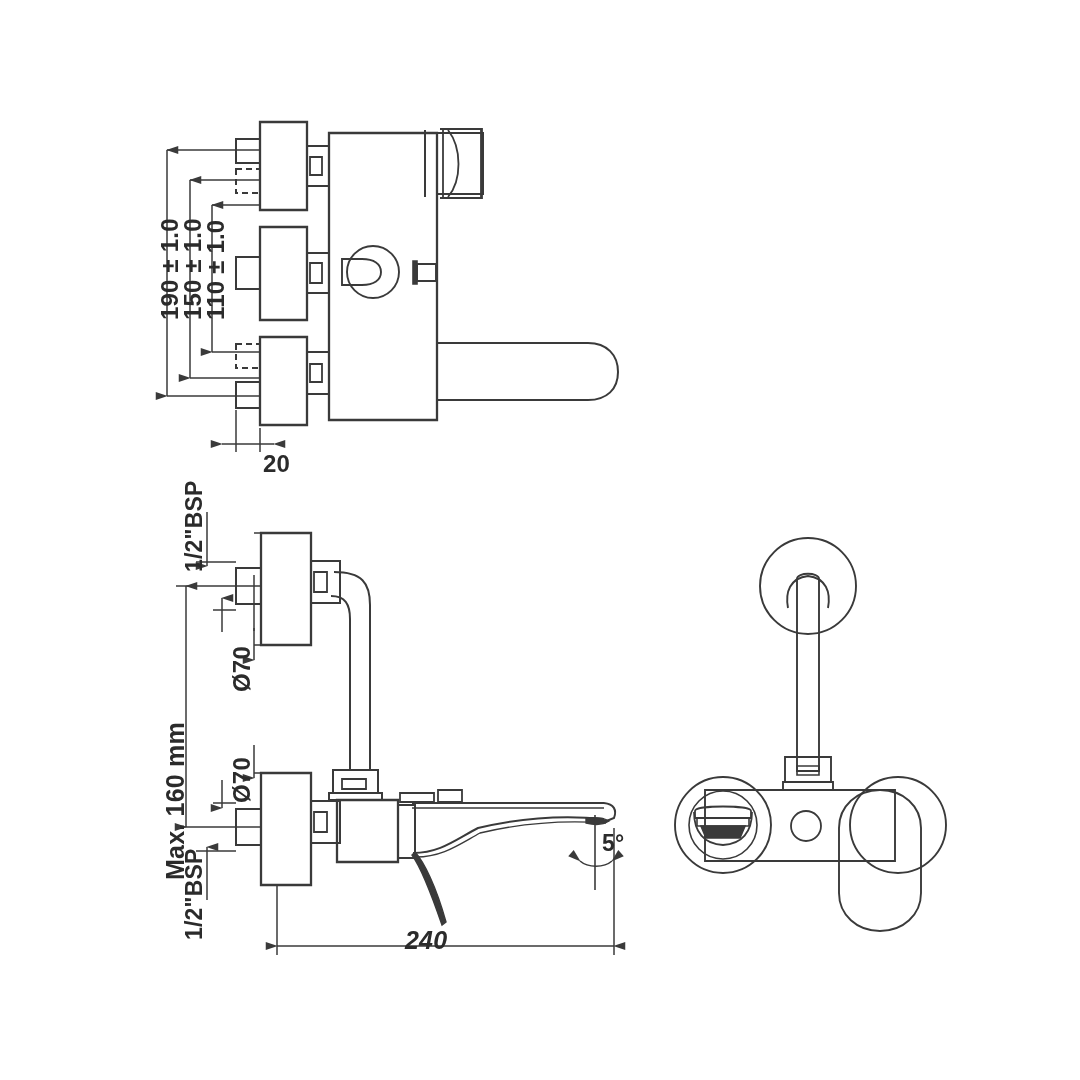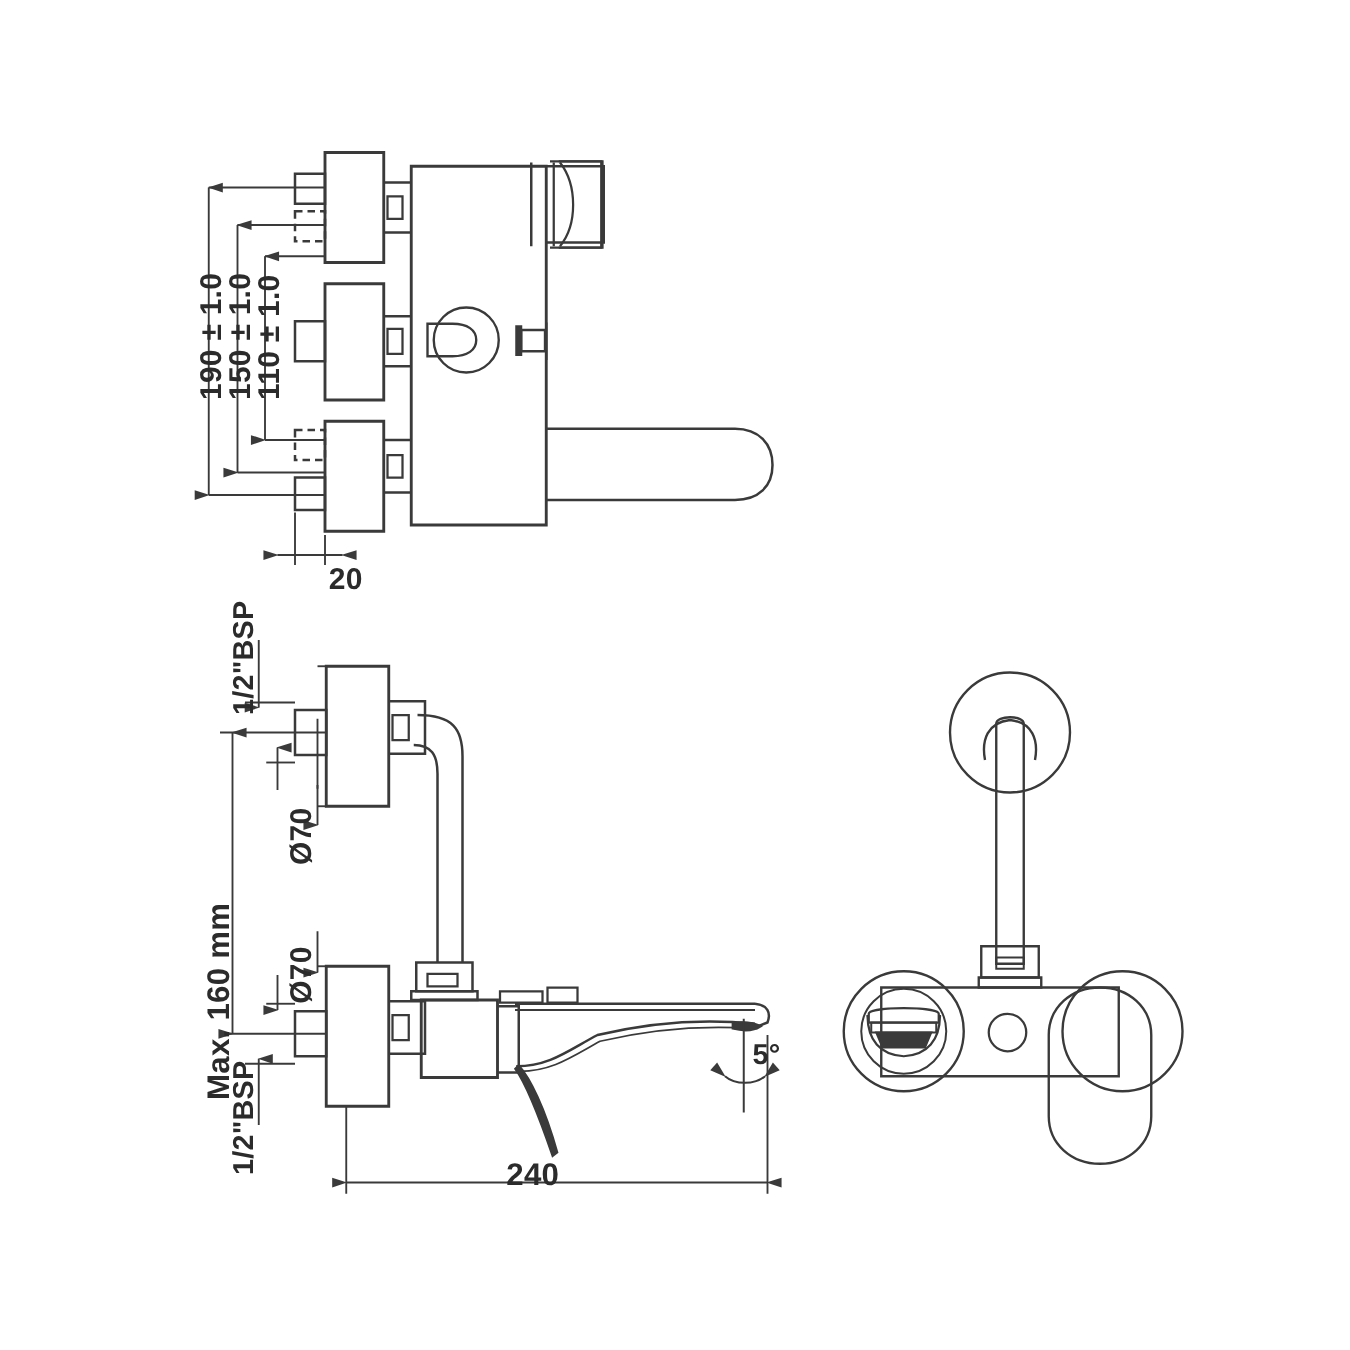--- a/index.html
+++ b/index.html
@@ -282,17 +282,17 @@
   <div class="dim-label rot90" style="left:183px; top:572px; font-size:23px;">1/2"BSP</div>
 
   <div class="dim-label rot90" style="left:183px; top:940px; font-size:23px;">1/2"BSP</div>
 
   <div class="dim-label rot90" style="left:163px; top:880px; font-size:25px;">Max. 160 mm</div>
 
   <div class="dim-label rot90" style="left:230px; top:692px; font-size:24px;">Ø70</div>
 
   <div class="dim-label rot90" style="left:230px; top:803px; font-size:24px;">Ø70</div>
 
-  <div class="dim-label" style="left:405px; top:928px; font-size:25px;">240</div>
+  <div class="dim-label" style="left:405px; top:928px; font-size:25px;font-style:italic;">240</div>
 
   <div class="dim-label" style="left:602px; top:832px; font-size:23px;">5°</div>
 
 </div>
 
 </body></html>

